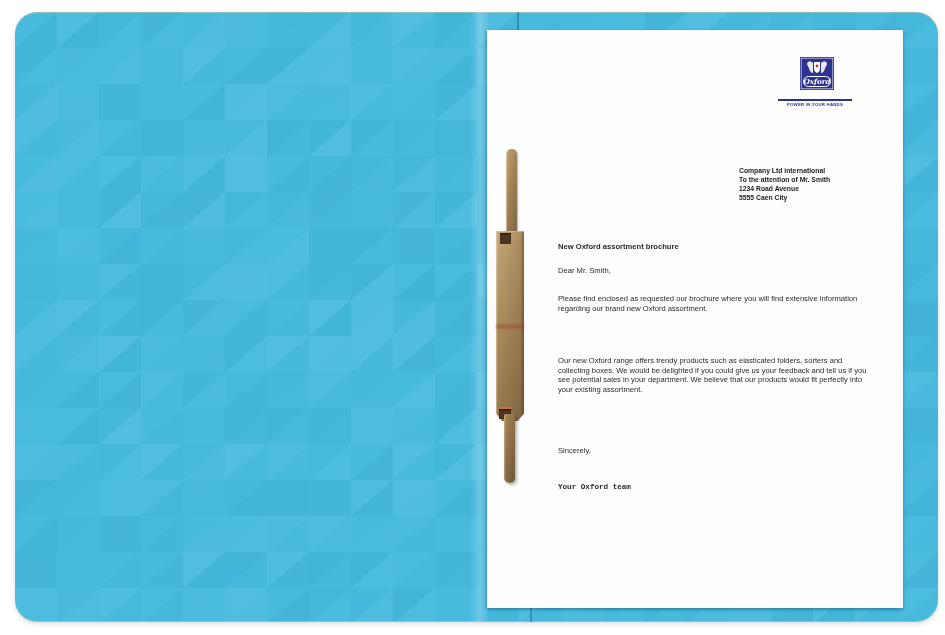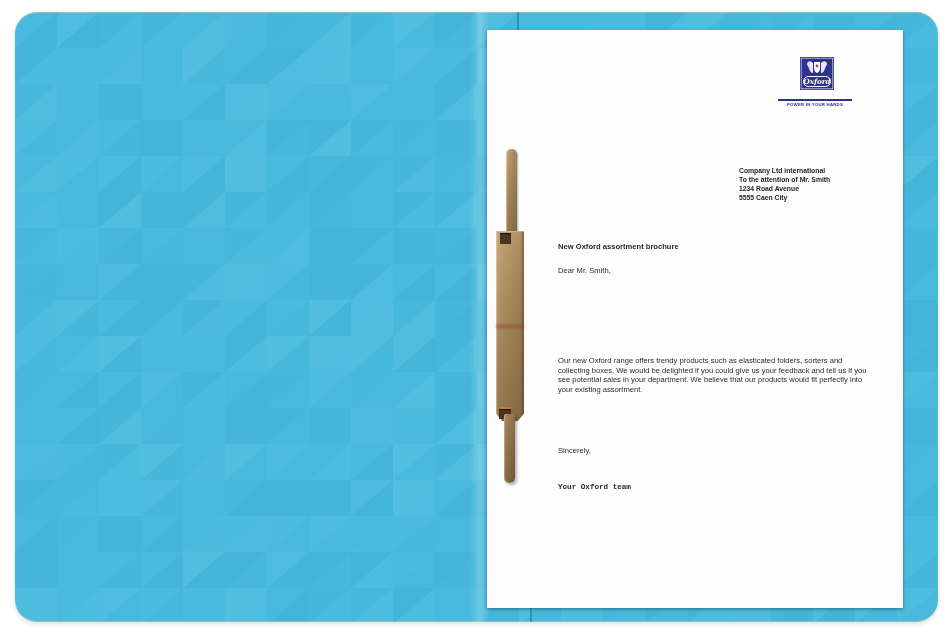--- a/index.html
+++ b/index.html
@@ -901,20 +901,21 @@
 
     <div class="recipient">
       <div>Company Ltd international</div>
       <div>To the attention of Mr. Smith</div>
       <div>1234 Road Avenue</div>
       <div>5555 Caen City</div>
     </div>
 
     <div class="letter-text subject">New Oxford assortment brochure</div>
     <div class="letter-text greeting">Dear Mr. Smith,</div>
+    <p class="letter-text para p1">Please find enclosed as requested our brochure where you will find extensive information regarding our brand new Oxford assortment.</p>
     <p class="letter-text para p2">Our new Oxford range offers trendy products such as elasticated folders, sorters and collecting boxes. We would be delighted if you could give us your feedback and tell us if you see potential sales in your department. We believe that our products would fit perfectly into your existing assortment.</p>
     <div class="letter-text closing">Sincerely,</div>
     <div class="letter-text signature">Your Oxford team</div>
   </div>
 
   <div class="fastener">
     <div class="prong-top"></div>
     <div class="plate"></div>
     <div class="plate-streak"></div>
     <div class="slot slot-top"></div>

